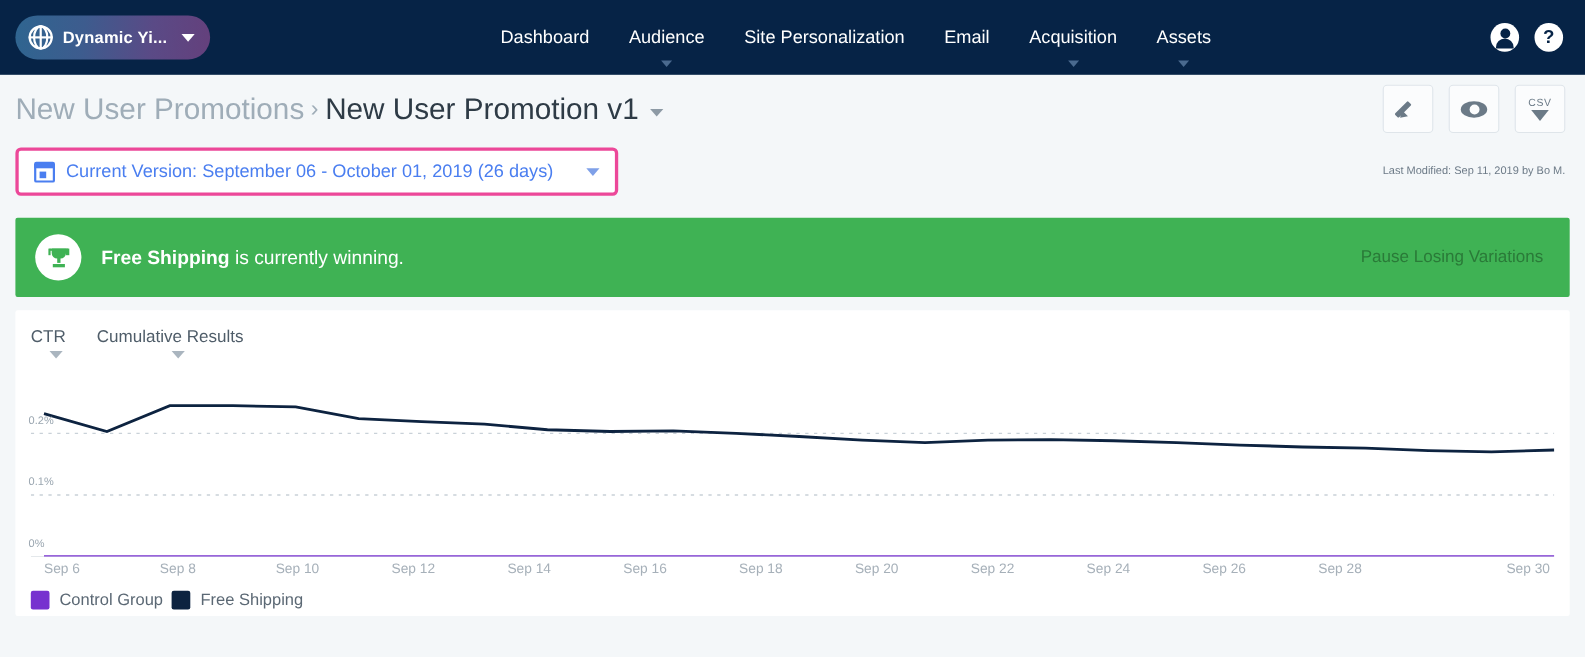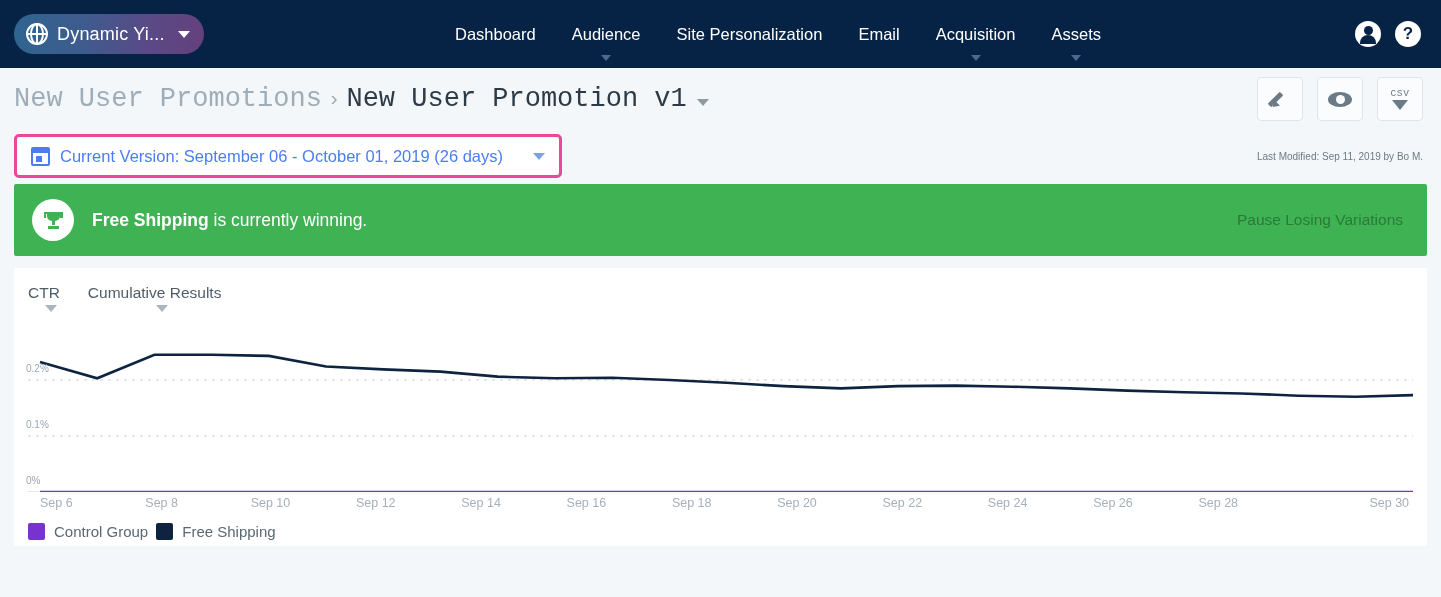--- a/index.html
+++ b/index.html
@@ -35,21 +35,21 @@
   }
   .globe::after {
     content: ""; position: absolute; left: -2px; right: -2px; top: 50%;
     height: 0; border-top: 2px solid #fff; transform: translateY(-1px);
   }
   .globe-arc {
     position: absolute; left: 2px; top: -2px; width: 14px; height: 22px;
     border: 2px solid #fff; border-radius: 50%;
   }
   .brand-name {
-    color: #fff; font-size: 18px; font-weight: normal; letter-spacing: .2px;
+    color: #fff; font-size: 15px; font-weight: bold; letter-spacing: .2px;
   }
   .caret-wh {
     width: 0; height: 0;
     border-left: 6px solid transparent; border-right: 6px solid transparent;
     border-top: 7px solid #fff; margin-left: 4px;
   }
 
   .navlinks {
     position: absolute; left: 437px; top: 0; height: 68px;
     display: flex; align-items: center; gap: 0;
@@ -83,21 +83,21 @@
   }
   .acct-body {
     width: 16px; height: 9px; border-radius: 8px 8px 0 0; background: #062346;
     position: absolute; bottom: 3px;
   }
   .circ-icon.acct { position: relative; overflow: hidden; }
 
   
   .crumb-row {
     height: 62px; display: flex; align-items: center;
-    padding: 0 18px 0 14px; position: relative; font-family: Liberation Mono, monospace;
+    padding: 0 18px 0 14px; position: relative;
   }
   .crumb-parent {
     font-size: 27px; color: #9fadb8; font-weight: 300; cursor: pointer;
   }
   .crumb-sep { font-size: 21px; color: #9fadb8; margin: 0 6px; }
   .crumb-current {
     font-size: 27px; color: #2e3b46; font-weight: 300; cursor: pointer;
   }
   .crumb-caret {
     width: 0; height: 0; margin-left: 10px; margin-top: 6px;
@@ -171,21 +171,21 @@
     border-left: 6px solid transparent; border-right: 6px solid transparent;
     border-top: 7px solid #7fa0e8;
   }
   .last-modified {
     position: absolute; right: 18px; top: 50%; transform: translateY(-50%);
     font-size: 10px; color: #6c7a87;
   }
 
   
   .banner {
-    margin: 2px 14px 0 14px; height: 72px; background: #3fb254;
+    margin: 16px 14px 0 14px; height: 72px; background: #3fb254;
     border-radius: 2px; display: flex; align-items: center;
     padding: 0 24px 0 18px; position: relative;
   }
   .trophy-circle {
     width: 42px; height: 42px; border-radius: 50%; background: #fff;
     display: flex; align-items: center; justify-content: center; flex: none;
   }
   .trophy {
     width: 19px; height: 19px; position: relative;
   }

